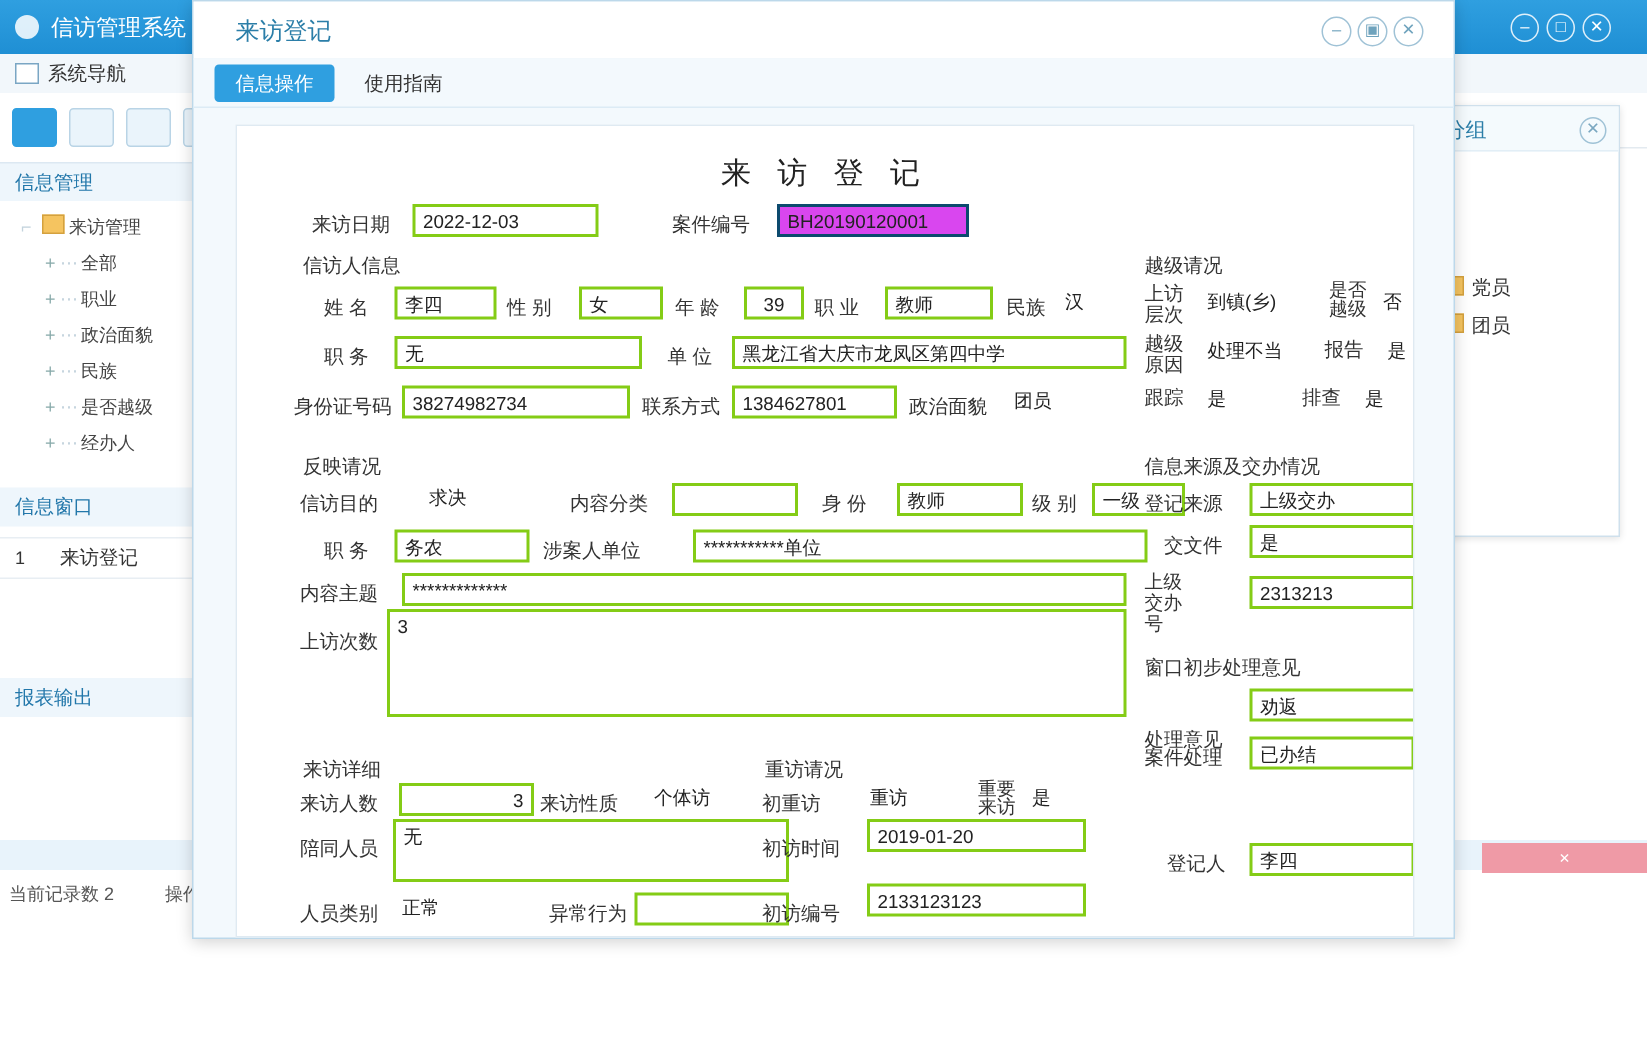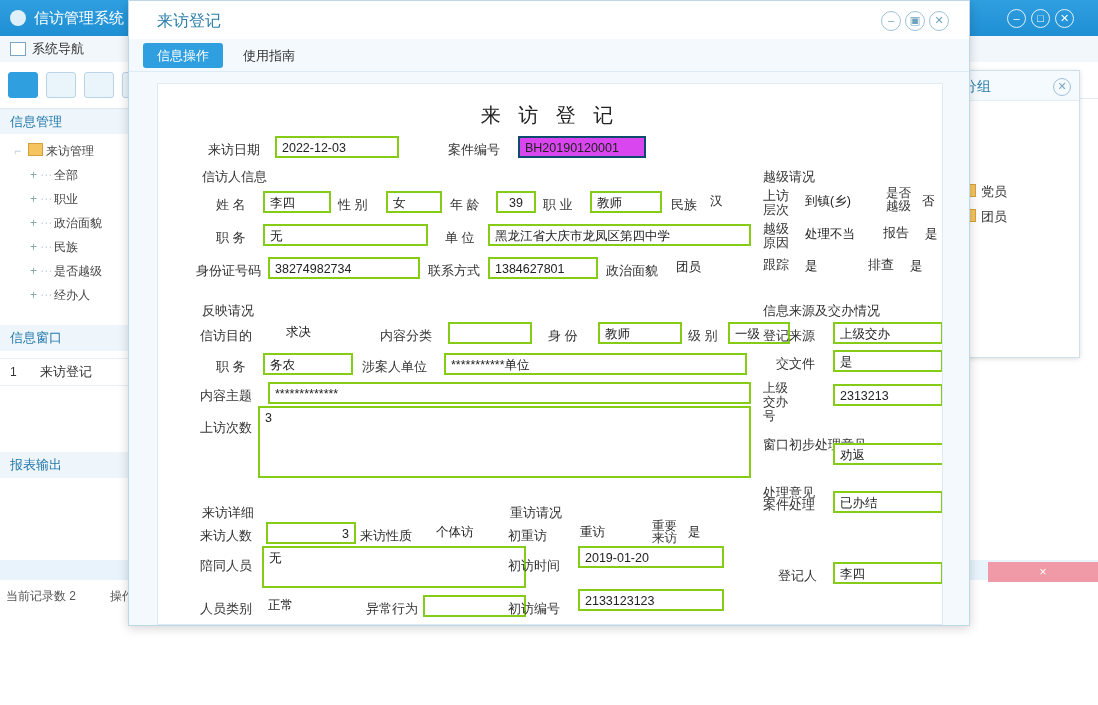--- a/index.html
+++ b/index.html
@@ -219,21 +219,21 @@
     <div class="lbl" style="left:222px;top:243px;">内容分类</div>
     <div class="fld" style="left:290px;top:238px;width:84px;"></div>
     <div class="lbl" style="left:390px;top:243px;">身 份</div>
     <div class="fld" style="left:440px;top:238px;width:84px;">教师</div>
     <div class="lbl" style="left:530px;top:243px;">级 别</div>
     <div class="fld" style="left:570px;top:238px;width:62px;">一级</div>
 
     <div class="lbl" style="left:58px;top:274px;">职 务</div>
     <div class="fld" style="left:105px;top:269px;width:90px;">务农</div>
     <div class="lbl" style="left:204px;top:274px;">涉案人单位</div>
-    <div class="fld" style="left:286px;top:269px;width:303px;">***********单位</div>
+    <div class="fld" style="left:304px;top:269px;width:303px;">***********单位</div>
 
     <div class="lbl" style="left:42px;top:303px;">内容主题</div>
     <div class="fld" style="left:110px;top:298px;width:483px;">*************</div>
 
     <div class="lbl" style="left:42px;top:335px;">上访次数</div>
     <div class="fld ta" style="left:100px;top:322px;width:493px;">3</div>
 
     <div class="sec" style="left:44px;top:420px;">来访详细</div>
     <div class="lbl" style="left:42px;top:443px;">来访人数</div>
     <div class="fld r" style="left:108px;top:438px;width:90px;">3</div>
@@ -284,20 +284,20 @@
     <div class="sec" style="left:605px;top:218px;">信息来源及交办情况</div>
     <div class="lbl" style="left:605px;top:243px;">登记来源</div>
     <div class="fld" style="left:675px;top:238px;width:110px;">上级交办</div>
     <div class="lbl" style="left:618px;top:271px;">交文件</div>
     <div class="fld" style="left:675px;top:266px;width:110px;">是</div>
     <div class="lbl" style="left:605px;top:297px;width:36px;line-height:14px;font-size:12.5px;">上级交办号</div>
     <div class="fld" style="left:675px;top:300px;width:110px;">2313213</div>
 
     <div class="sec" style="left:605px;top:352px;">窗口初步处理意见</div>
     <div class="lbl" style="left:605px;top:400px;">处理意见</div>
-    <div class="fld" style="left:675px;top:359px;width:116px;">劝返</div>
+    <div class="fld" style="left:675px;top:375px;width:116px;">劝返</div>
     <div class="lbl" style="left:605px;top:412px;">案件处理</div>
     <div class="fld" style="left:675px;top:407px;width:110px;">已办结</div>
     <div class="lbl" style="left:620px;top:483px;">登记人</div>
     <div class="fld" style="left:675px;top:478px;width:110px;">李四</div>
 
   </div>
 </div>
 
 </body></html>

